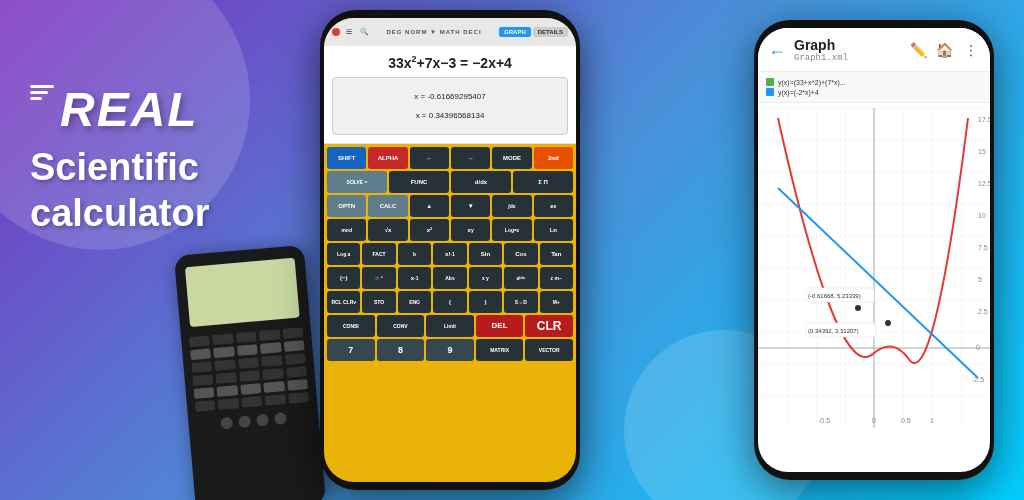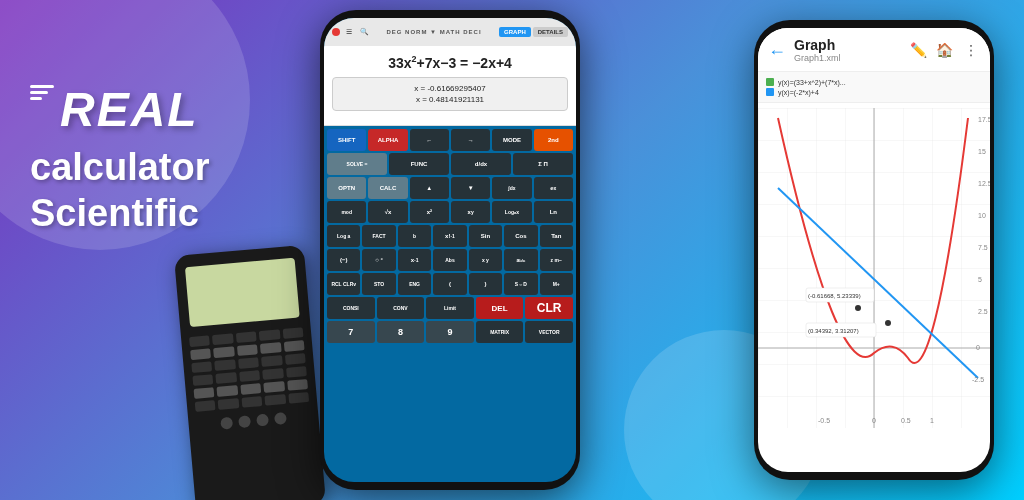--- a/index.html
+++ b/index.html
@@ -115,21 +115,21 @@
       z-index: 8;
       box-shadow: 0 10px 40px rgba(0,0,0,0.6);
       overflow: hidden;
     }
     .phone-middle-inner {
       position: absolute;
       top: 8px;
       left: 4px;
       right: 4px;
       bottom: 8px;
-      background: #0369a1;
+      background: #eab308;
       border-radius: 30px;
       overflow: hidden;
     }
     .calc-topbar {
       background: #e8e8e8;
       height: 28px;
       display: flex;
       align-items: center;
       justify-content: space-between;
       padding: 0 8px;
@@ -183,21 +183,21 @@
     .calc-equation sup { font-size: 9px; }
     .calc-result-box {
       background: #f0f0f0;
       border: 1px solid #ccc;
       border-radius: 4px;
       padding: 4px 8px;
       font-size: 8px;
       color: #222;
       text-align: center;
     }
-    .calc-result-box div { margin: 2px 0; }
+    .calc-result-box div { margin: 10px 0; }
 
     
     .calc-keypad {
       padding: 3px;
     }
     .keypad-row {
       display: flex;
       gap: 2px;
       margin-bottom: 2px;
     }
@@ -263,20 +263,21 @@
       flex: 1;
     }
     .graph-title {
       font-size: 14px;
       font-weight: bold;
       color: #222;
     }
     .graph-subtitle {
       font-size: 9px;
       color: #888;
+      font-family: Liberation Mono, monospace;
     }
     .graph-topbar-actions {
       display: flex;
       gap: 8px;
       align-items: center;
     }
     .graph-icon {
       width: 18px;
       height: 18px;
       display: flex;
@@ -331,22 +332,22 @@
     <div class="logo-lines">
       <span></span>
         <span></span>
         <span></span>
     </div>
     <div class="brand-name">
       <span>REAL</span>
     </div>
   </div>
   <div class="app-title">
+    <div>Scientific</div>
     <div>calculator</div>
-    <div>Scientific</div>
   </div>
 </div>
 
 <div class="phys-calc">
   <div class="phys-calc-screen"></div>
   <div class="phys-calc-buttons">
     <div class="phys-btn"></div>
       <div class="phys-btn"></div>
       <div class="phys-btn"></div>
       <div class="phys-btn"></div>
@@ -400,21 +401,21 @@
         <div class="calc-tab">DETAILS</div>
       </div>
     </div>
 
     <div class="calc-display">
       <div class="calc-equation">
         33x<sup>2</sup>+7x−3 = −2x+4
       </div>
       <div class="calc-result-box">
         <div>x = -0.61669295407</div>
-        <div>x = 0.48141921131</div>
+        <div>x = 0.34396568134</div>
       </div>
     </div>
 
     <div class="calc-keypad">
 
       <div class="keypad-row">
         <div class="key blue">SHIFT</div>
         <div class="key red">ALPHA</div>
         <div class="key dark">←</div>
         <div class="key dark">→</div>

